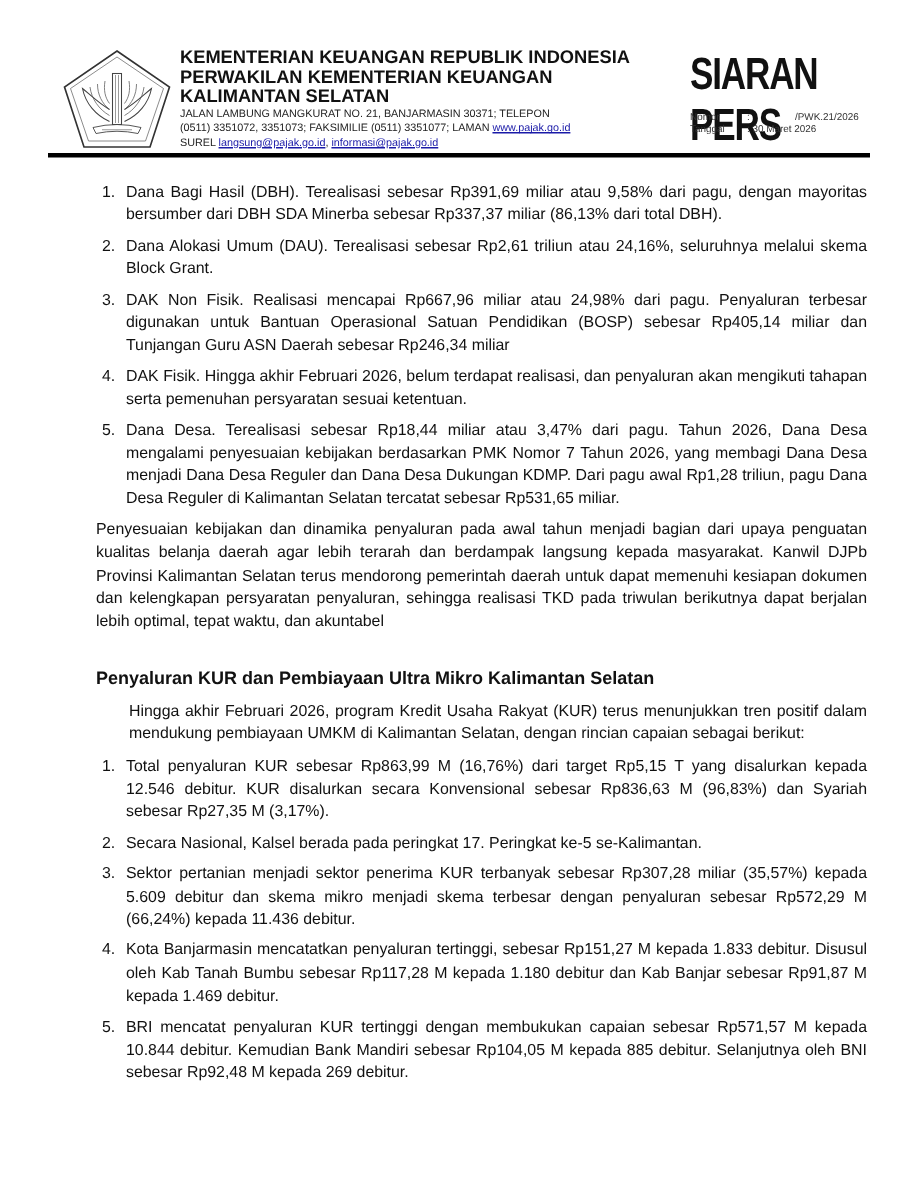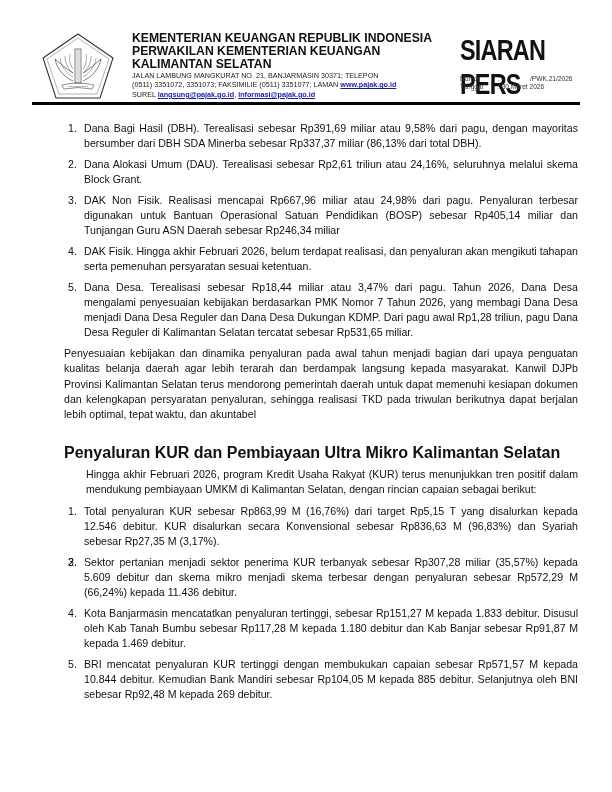--- a/index.html
+++ b/index.html
@@ -1,36 +1,36 @@
 <!DOCTYPE html>
 <html><head>
 <meta charset="utf-8">
 <style>
   html, body { margin:0; padding:0; background:#fff; }
   body { width:612px; height:792px; position:relative; overflow:hidden;
          font-family:"Liberation Sans", sans-serif; color:#111; }
   .logo { position:absolute; left:40px; top:31px; width:76px; height:70px; }
-  .org { position:absolute; left:132px; top:32px; }
+  .org { position:absolute; left:120px; top:32px; }
   .org .l1, .org .l2, .org .l3 { font-weight:bold; font-size:12.2px; line-height:13px; letter-spacing:0; color:#111; }
   .org .addr { font-size:7.2px; line-height:9.4px; color:#222; }
-  .org .addr a { color:#1a1aa8; text-decoration:underline;font-weight:bold; }
+  .org .addr a { color:#1a1aa8; text-decoration:underline; }
   .sp { position:absolute; left:460px; top:33px; font-family:"Liberation Sans", sans-serif;
         font-weight:bold; font-size:30px; letter-spacing:-1px; transform:scaleX(0.78); transform-origin:left top; color:#111; }
   .meta { position:absolute; left:460px; top:75px; font-size:6.6px; line-height:8.2px; color:#333; }
   .meta .row { display:flex; }
   .meta .k { width:38px; }
   .meta .c { width:12px; }
   .rule { position:absolute; left:32px; top:102px; width:548px; height:2.5px; background:#000; }
   .content { position:absolute; left:64px; top:121px; width:514px; font-size:10.6px; line-height:15.2px; color:#111; }
   ol { margin:0; padding:0; list-style:none; }
   ol li { position:relative; padding-left:20px; text-align:justify; margin-bottom:5.5px; }
   ol li .num { position:absolute; left:4px; top:0; }
   p { margin:0; text-align:justify; }
   .para { margin-top:1px; }
-  h3 { font-size:16px; font-weight:bold; margin:23px 0 7px 0; line-height:15px; }
+  h3 { font-size:12px; font-weight:bold; margin:23px 0 7px 0; line-height:15px; }
   .intro { margin-bottom:6px;margin-left:22px; }
 </style>
 </head>
 <body>
 
 <div class="logo">
   <svg width="76" height="70" viewBox="0 0 76 70">
     <polygon points="38,3 73,27 60,67 16,67 3,27" fill="none" stroke="#333" stroke-width="1.1"></polygon>
     <polygon points="38,7 69,28 57,63 19,63 7,28" fill="none" stroke="#666" stroke-width="0.5"></polygon>
 
@@ -86,18 +86,18 @@
     <li><span class="num">4.</span><span>DAK Fisik. Hingga akhir Februari 2026, belum terdapat realisasi, dan penyaluran akan mengikuti tahapan serta pemenuhan persyaratan sesuai ketentuan.</span></li>
     <li><span class="num">5.</span><span>Dana Desa. Terealisasi sebesar Rp18,44 miliar atau 3,47% dari pagu. Tahun 2026, Dana Desa mengalami penyesuaian kebijakan berdasarkan PMK Nomor 7 Tahun 2026, yang membagi Dana Desa menjadi Dana Desa Reguler dan Dana Desa Dukungan KDMP. Dari pagu awal Rp1,28 triliun, pagu Dana Desa Reguler di Kalimantan Selatan tercatat sebesar Rp531,65 miliar.</span></li>
   </ol>
   <p class="para">Penyesuaian kebijakan dan dinamika penyaluran pada awal tahun menjadi bagian dari upaya penguatan kualitas belanja daerah agar lebih terarah dan berdampak langsung kepada masyarakat. Kanwil DJPb Provinsi Kalimantan Selatan terus mendorong pemerintah daerah untuk dapat memenuhi kesiapan dokumen dan kelengkapan persyaratan penyaluran, sehingga realisasi TKD pada triwulan berikutnya dapat berjalan lebih optimal, tepat waktu, dan akuntabel</p>
 
   <h3>Penyaluran KUR dan Pembiayaan Ultra Mikro Kalimantan Selatan</h3>
   <p class="intro">Hingga akhir Februari 2026, program Kredit Usaha Rakyat (KUR) terus menunjukkan tren positif dalam mendukung pembiayaan UMKM di Kalimantan Selatan, dengan rincian capaian sebagai berikut:</p>
 
   <ol>
     <li><span class="num">1.</span><span>Total penyaluran KUR sebesar Rp863,99 M (16,76%) dari target Rp5,15 T yang disalurkan kepada 12.546 debitur. KUR disalurkan secara Konvensional sebesar Rp836,63 M (96,83%) dan Syariah sebesar Rp27,35 M (3,17%).</span></li>
-    <li><span class="num">2.</span></li>
+    <li><span class="num">2.</span><span>Secara Nasional, Kalsel berada pada peringkat 17. Peringkat ke-5 se-Kalimantan.</span></li>
     <li><span class="num">3.</span><span>Sektor pertanian menjadi sektor penerima KUR terbanyak sebesar Rp307,28 miliar (35,57%) kepada 5.609 debitur dan skema mikro menjadi skema terbesar dengan penyaluran sebesar Rp572,29 M (66,24%) kepada 11.436 debitur.</span></li>
     <li><span class="num">4.</span><span>Kota Banjarmasin mencatatkan penyaluran tertinggi, sebesar Rp151,27 M kepada 1.833 debitur. Disusul oleh Kab Tanah Bumbu sebesar Rp117,28 M kepada 1.180 debitur dan Kab Banjar sebesar Rp91,87 M kepada 1.469 debitur.</span></li>
     <li><span class="num">5.</span><span>BRI mencatat penyaluran KUR tertinggi dengan membukukan capaian sebesar Rp571,57 M kepada 10.844 debitur. Kemudian Bank Mandiri sebesar Rp104,05 M kepada 885 debitur. Selanjutnya oleh BNI sebesar Rp92,48 M kepada 269 debitur.</span></li>
   </ol>
 </div>
 
 </body></html>

